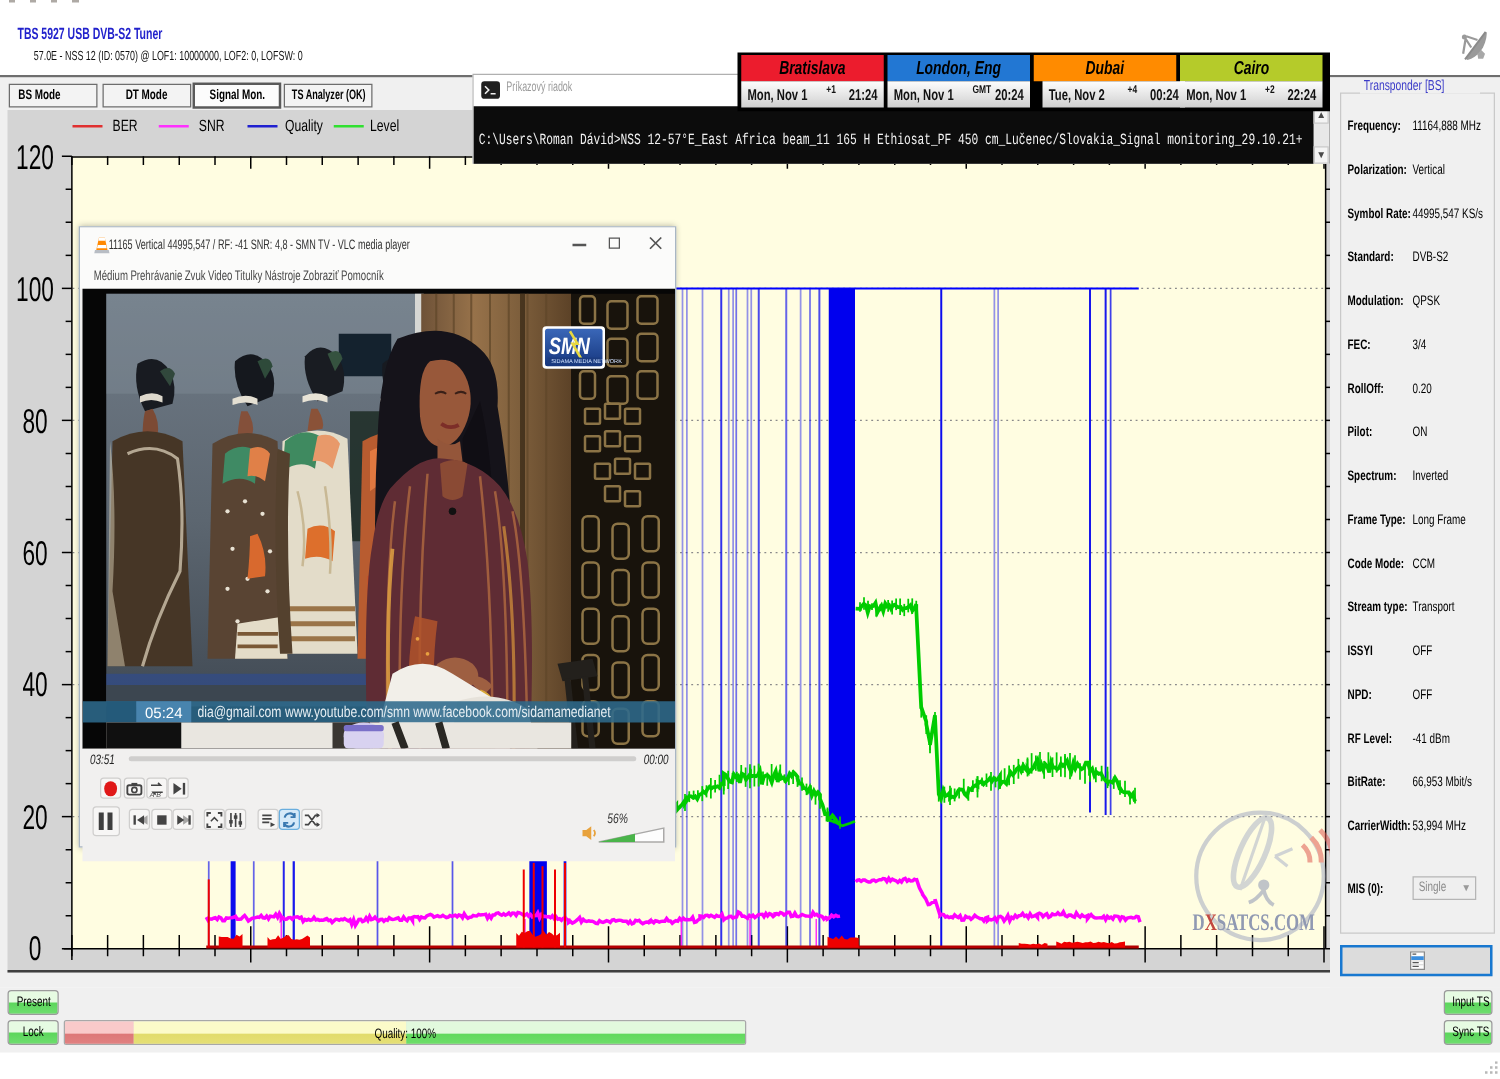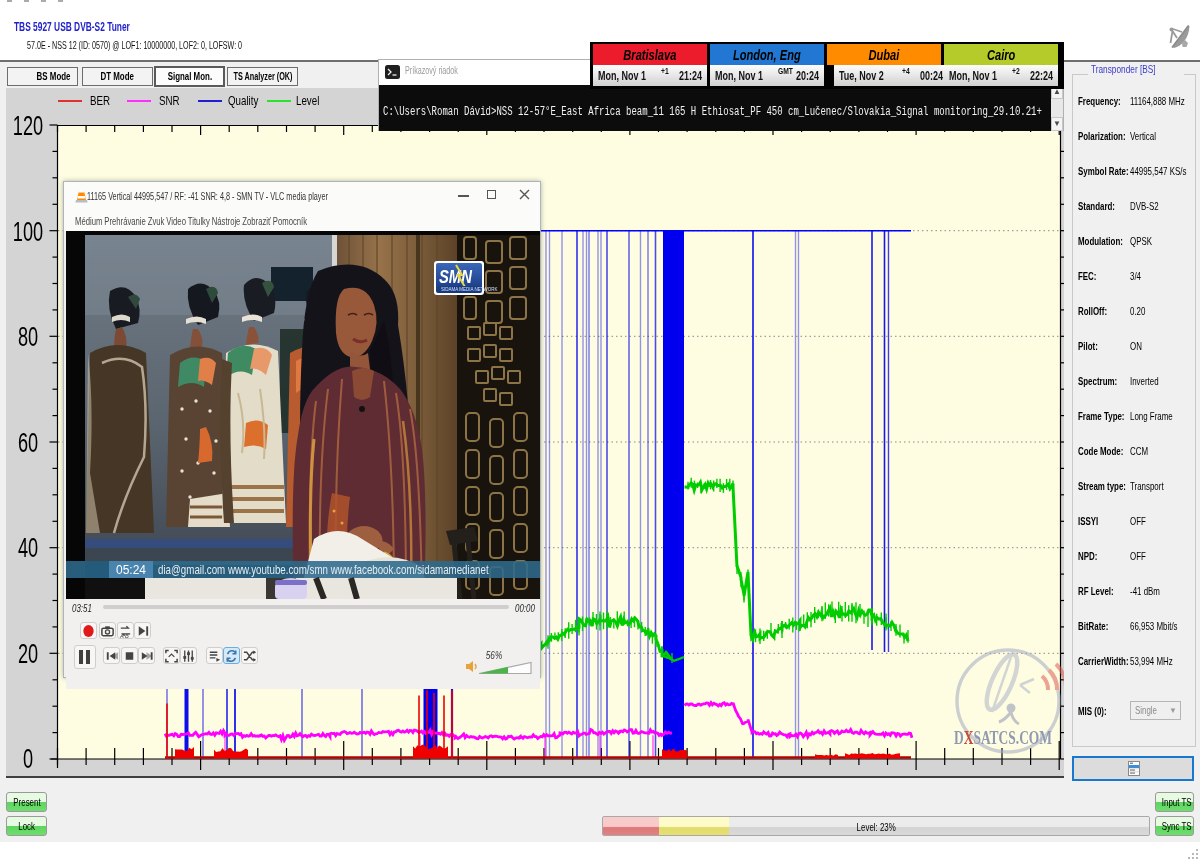--- a/index.html
+++ b/index.html
@@ -49,21 +49,21 @@
     <path d="M4.5 13 L9 20 M4.5 13 L2.5 25" stroke="#9a9a9a" stroke-width="1.8" fill="none"></path>
     <circle cx="3.5" cy="11.5" r="2" fill="#9a9a9a"></circle>
     <path d="M5 11 L14 14" stroke="#9a9a9a" stroke-width="1.6"></path>
     <path d="M14 25 l3-3 3 3 -1.5 4 -4 0 Z" fill="#a8a8a8"></path>
   </svg>
 
   <div class="abs" style="left:0;top:60px;width:1200px;height:2px;background:#6e6e6e;"></div>
 
   <div class="abs" style="left:0;top:62px;width:1200px;height:728px;background:#f0f0f0;"></div>
 
-  <div class="abs" style="left:7px;top:67px;width:71px;height:19px;background:#f3f3f3;border:1px solid #6d6d6d;font-size:11px;font-weight:bold;text-align:right;line-height:17px;"><span class="sqc">BS Mode</span></div>
+  <div class="abs" style="left:7px;top:67px;width:71px;height:19px;background:#f3f3f3;border:1px solid #6d6d6d;font-size:11px;font-weight:bold;text-align:left;line-height:17px;"><span class="sqc">BS Mode</span></div>
   <div class="abs" style="left:82px;top:67px;width:71px;height:19px;background:#f3f3f3;border:1px solid #6d6d6d;font-size:11px;font-weight:bold;text-align:center;line-height:17px;"><span class="sqc">DT Mode</span></div>
   <div class="abs" style="left:154px;top:66px;width:71px;height:21px;background:#fcfcfc;border:2px solid #5a5a5a;font-size:11px;font-weight:bold;text-align:center;line-height:16px;"><span class="sqc">Signal Mon.</span></div>
   <div class="abs" style="left:227px;top:67px;width:71px;height:19px;background:#f3f3f3;border:1px solid #6d6d6d;font-size:11px;font-weight:bold;text-align:center;line-height:17px;">
       <span style="position:absolute;left:50%;top:0;white-space:nowrap;transform:translateX(-50%) scaleX(.66);">TS Analyzer (OK)</span>
     </div>
 
   <div class="abs" style="left:6px;top:88px;width:1058px;height:690px;background:#d4d4d4;border-bottom:2px solid #3f3f3f;"></div>
 
   <div class="abs" style="left:58px;top:100px;width:24px;height:2px;background:#e03030;"></div>
   <div class="abs" style="left:90px;top:93px;font-size:13px;color:#000;transform:scaleX(.75);transform-origin:0 50%;white-space:nowrap;">BER</div>
@@ -894,25 +894,25 @@
         <rect x="1" y="4" width="10" height="3" fill="#3b8ede"></rect>
         <path d="M2 2.2 h3 M2 9 h5 M2 12 h5" stroke="#555" stroke-width="1"></path>
         <path d="M1 7.8 h10 M1 10.8 h10" stroke="#cfcfcf" stroke-width=".7"></path>
       </svg>
     </div>
   </div>
 
   <div id="bottombars" class="abs" style="left:0;top:790px;width:1200px;height:52px;background:#f0f0f0;">
     <div class="greenbtn abs" style="left:6px;top:2px;"><span class="sqc">Present</span></div>
     <div class="greenbtn abs" style="left:6px;top:26px;"><span class="sqc">Lock</span></div>
-    <div class="statbar abs" style="left:602px;top:26px;width:548px;">
-      <div class="abs seg red" style="left:0;width:56px;"></div>
-      <div class="abs seg yellow" style="left:56px;width:70px;"></div>
-      <div class="abs seg silver" style="left:126px;width:422px;"></div>
-      <div class="bartxt"><span class="sqc">Level: 23%</span></div>
+    <div class="statbar abs" style="left:51px;top:26px;width:546px;">
+      <div class="abs seg red" style="left:0;width:55px;"></div>
+      <div class="abs seg yellow" style="left:55px;width:218px;"></div>
+      <div class="abs seg green" style="left:273px;width:273px;"></div>
+      <div class="bartxt"><span class="sqc">Quality: 100%</span></div>
     </div>
     <div class="greenbtn abs" style="left:1155px;top:2px;width:39px;"><span class="sqc">Input TS</span></div>
     <div class="greenbtn abs" style="left:1155px;top:26px;width:39px;"><span class="sqc">Sync TS</span></div>
   </div>
 
   <svg class="abs" style="left:1188px;top:849px" width="12" height="12" viewBox="0 0 12 12">
     <g fill="#b8b8b8">
         <rect x="8" y="0" width="2" height="2"></rect>
         <rect x="4" y="4" width="2" height="2"></rect>
         <rect x="8" y="4" width="2" height="2"></rect>

